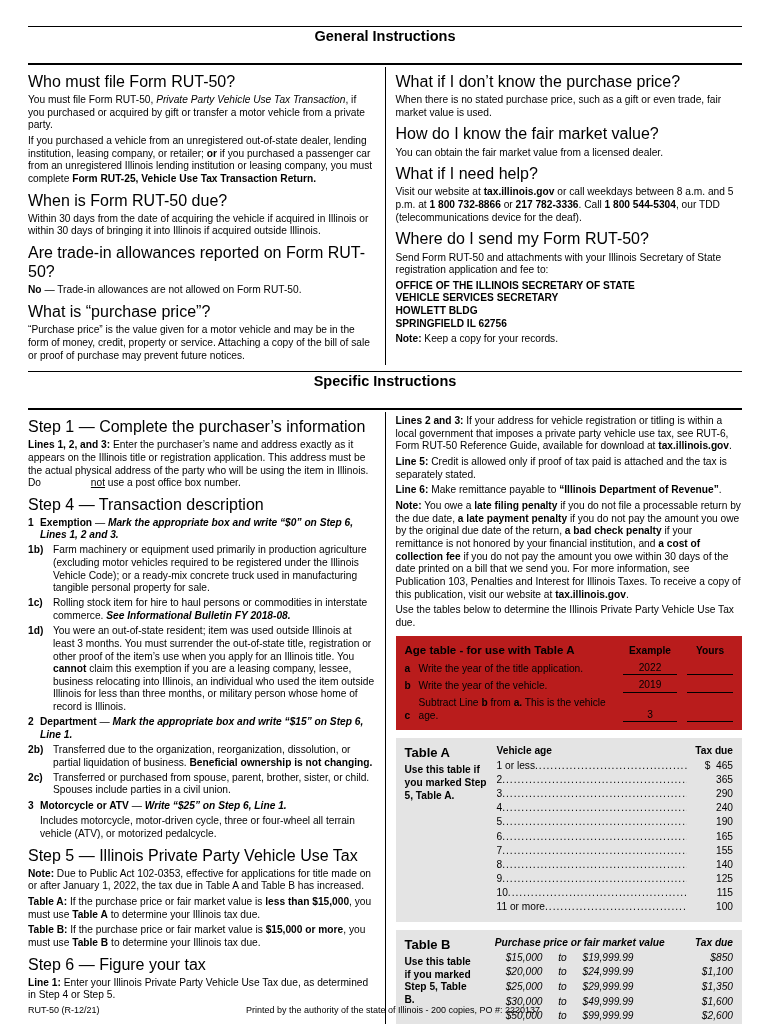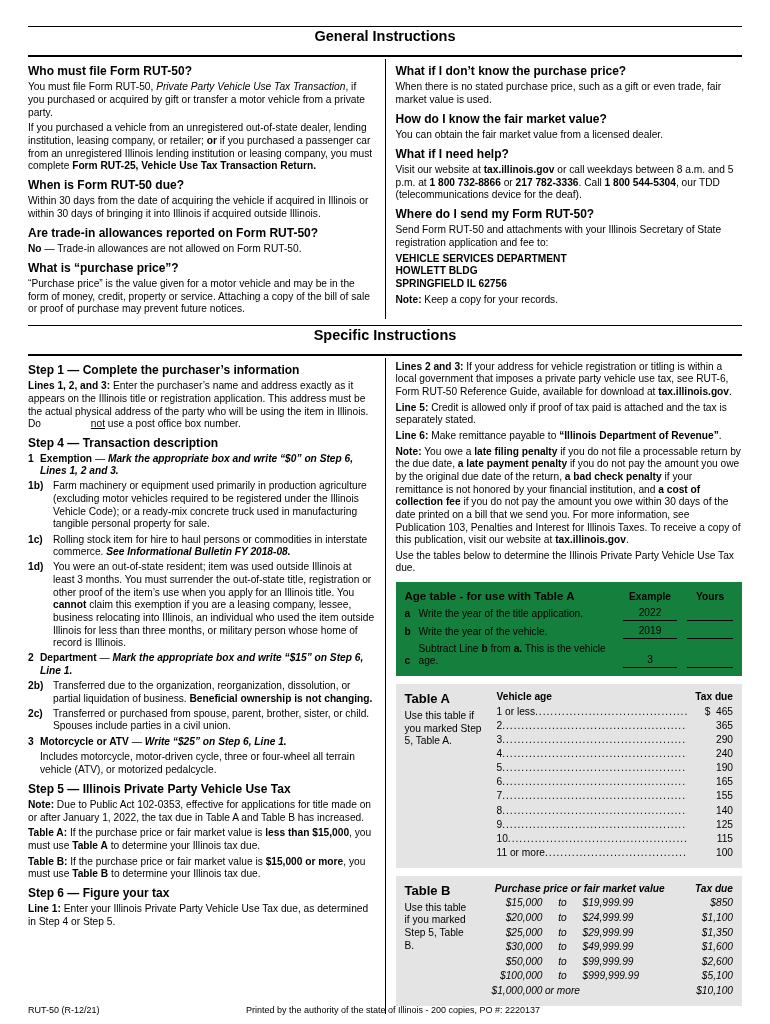--- a/index.html
+++ b/index.html
@@ -2,25 +2,25 @@
 <html><head>
 <meta charset="utf-8">
 <style>
   * { margin:0; padding:0; box-sizing:border-box; }
   html,body { background:#ffffff; }
   .page { position:relative; width:770px; height:1024px; background:#fff; color:#000;
           font-family:"Liberation Sans","DejaVu Sans",sans-serif; font-size:10.2px; line-height:1.24;
           padding:26px 28px 0; overflow:hidden; }
   .rule-thin  { border-top:1.5px solid #000; }
   .rule-thick { border-top:2.5px solid #000; }
-  .section-title { text-align:center; font-weight:bold; font-size:14.5px; padding:1px 0 9px; }
+  .section-title { text-align:center; font-weight:bold; font-size:14.5px; padding:1px 0 17px; }
   .cols { display:flex; align-items:stretch; padding:2px 0 6px; }
   .col  { flex:1 1 0; min-width:0; }
   .vrule { flex:0 0 1px; background:#000; margin:0 10px; }
-  .h2 { font-weight:bold; font-size:12px; margin:5px 0 1px; line-height:1.2; }
+  .h2 { font-weight:normal; font-size:16px; margin:5px 0 1px; line-height:1.2; }
   .para { margin:3px 0; }
   .para.indent { margin-left:12px; }
   .li { display:flex; margin:2.5px 0; }
   .li-label { font-weight:bold; }
   .li-num > .li-label { flex:0 0 12px; }
   .li-sub > .li-label { flex:0 0 25px; }
   .li-text { flex:1; min-width:0; }
   .st-b  { font-weight:bold; }
   .st-i  { font-style:italic; }
   .st-bi { font-weight:bold; font-style:italic; }
@@ -34,21 +34,21 @@
   .age-h-yours { flex:0 0 46px; text-align:center; margin-left:10px; }
   .age-row    { display:flex; align-items:flex-end; margin-top:4px; }
   .age-letter { flex:0 0 14px; font-weight:bold; }
   .age-text   { flex:1; }
   .age-ex     { flex:0 0 54px; text-align:center; border-bottom:1px solid #000; }
   .age-yours  { flex:0 0 46px; border-bottom:1px solid #000; margin-left:10px; height:12px; }
   
   .ta { display:flex; }
   .ta-side  { flex:0 0 92px; padding-right:8px; }
   .ta-title { font-weight:bold; font-size:13px; margin-bottom:3px; }
-  .ta-note  { font-weight:normal; }
+  .ta-note  { font-weight:bold; }
   .ta-body  { flex:1; min-width:0; }
   .ta-headrow { display:flex; justify-content:space-between; font-weight:bold; margin-bottom:2px; }
   .ta-row  { display:flex; align-items:baseline; margin-top:1.5px; }
   .ta-lbl  { white-space:nowrap; }
   .ta-dots { flex:1; overflow:hidden; white-space:nowrap; }
   .ta-dots::after { content:"......................................................................................"; letter-spacing:1px; }
   .ta-val  { flex:0 0 46px; text-align:right; white-space:pre; }
   
   .tb { display:flex; }
   .tb-side { flex:0 0 74px; padding-right:6px; }
@@ -91,21 +91,22 @@
     <div class="col">
         <div class="h2">What if I don’t know the purchase price?</div>
         <p class="para">When there is no stated purchase price, such as a gift or even trade, fair market value is used.</p>
         <div class="h2">How do I know the fair market value?</div>
         <p class="para">You can obtain the fair market value from a licensed dealer.</p>
         <div class="h2">What if I need help?</div>
         <p class="para">Visit our website at <span class="st-b">tax.illinois.gov</span> or call weekdays between 8 a.m. and 5 p.m. at <span class="st-b">1 800 732-8866</span> or <span class="st-b">217 782-3336</span>. Call <span class="st-b">1 800 544-5304</span>, our TDD (telecommunications device for the deaf).</p>
         <div class="h2">Where do I send my Form RUT-50?</div>
         <p class="para">Send Form RUT-50 and attachments with your Illinois Secretary of State registration application and fee to:</p>
         <div class="addr">
-          <div>VEHICLE SERVICES DEPARTMENT</div>
+          <div>OFFICE OF THE ILLINOIS SECRETARY OF STATE</div>
+          <div>VEHICLE SERVICES SECRETARY</div>
           <div>HOWLETT BLDG</div>
           <div>SPRINGFIELD IL  62756</div>
         </div>
         <p class="para"><span class="st-b">Note:</span> Keep a copy for your records.</p>
       </div>
   </div>
 
   <div class="rule-thin"></div>
   <div class="section-title">Specific Instructions</div>
   <div class="rule-thick"></div>
@@ -159,21 +160,21 @@
     <div class="col">
 
       <div>
           <p class="para"><span class="st-b">Lines 2 and 3:</span> If your address for vehicle registration or titling is within a local government that imposes a private party vehicle use tax, see RUT-6, Form RUT-50 Reference Guide, available for download at <span class="st-b">tax.illinois.gov</span>.</p>
           <p class="para"><span class="st-b">Line 5:</span> Credit is allowed only if proof of tax paid is attached and the tax is separately stated.</p>
           <p class="para"><span class="st-b">Line 6:</span> Make remittance payable to <span class="st-b">“Illinois Department of Revenue”</span>.</p>
           <p class="para"><span class="st-b">Note:</span> You owe a <span class="st-b">late filing penalty</span> if you do not file a processable return by the due date, <span class="st-b">a late payment penalty</span> if you do not pay the amount you owe by the original due date of the return, <span class="st-b">a bad check penalty</span> if your remittance is not honored by your financial institution, and <span class="st-b">a cost of collection fee</span> if you do not pay the amount you owe within 30 days of the date printed on a bill that we send you. For more information, see Publication 103, Penalties and Interest for Illinois Taxes. To receive a copy of this publication, visit our website at <span class="st-b">tax.illinois.gov</span>.</p>
           <p class="para">Use the tables below to determine the Illinois Private Party Vehicle Use Tax due.</p>
         </div>
 
-      <div class="graybox" style="background: #15803d;">
+      <div class="graybox" style="background: #b91c1c;">
         <div class="age-head">
           <span class="age-title">Age table - for use with Table A</span>
           <span class="age-h-ex">Example</span>
           <span class="age-h-yours">Yours</span>
         </div>
         <div id="age-rows">
             <div class="age-row">
               <span class="age-letter">a</span>
               <span class="age-text">Write the year of the title application.</span>
               <span class="age-ex">2022</span>

